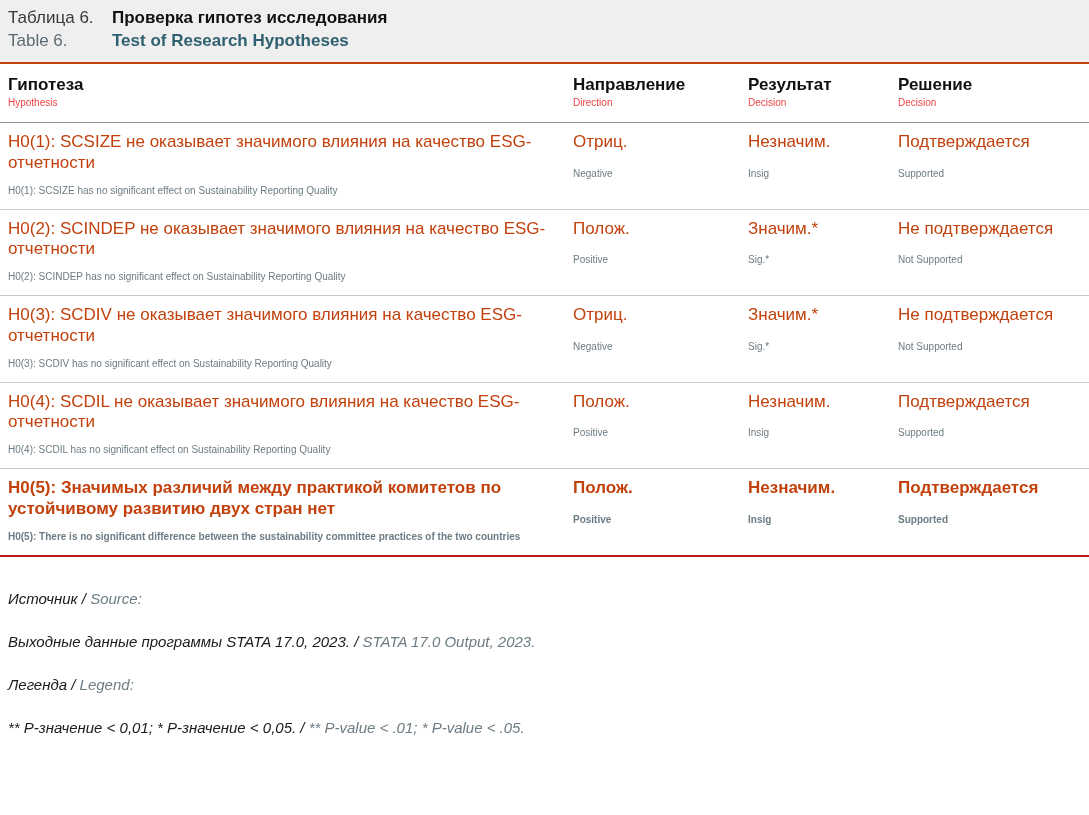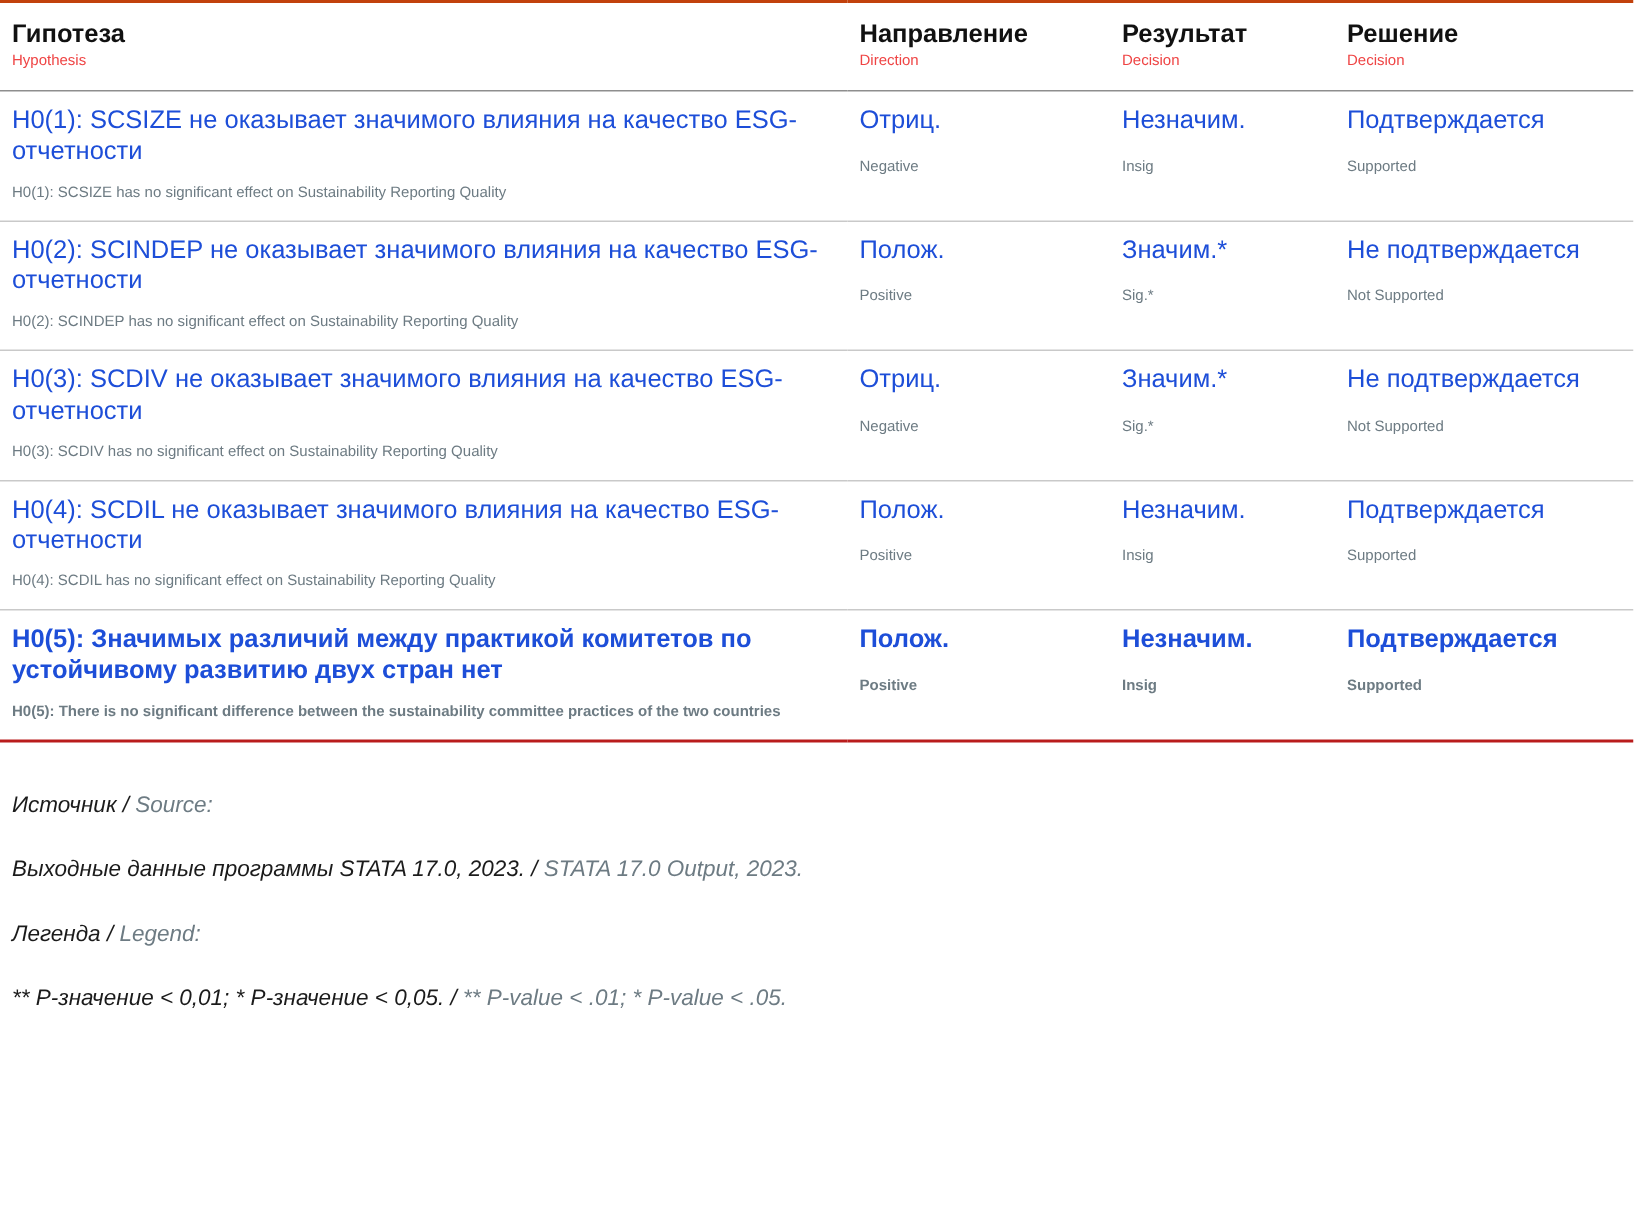--- a/index.html
+++ b/index.html
@@ -94,21 +94,21 @@
     vertical-align: top;
     padding: 9px 8px 12px 8px;
     border-bottom: 1px solid #c9c9c9;
   }
   tbody tr:last-child td {
     border-bottom: 2px solid #b91c1c;
     font-weight: bold;
   }
   .ru {
     font-size: 17px;
-    color: #1d4ed8;
+    color: #c2410c;
     line-height: 1.22;
   }
   .en {
     font-size: 10px;
     color: #6d7b83;
     line-height: 1.3;
     margin-top: 10px;
   }
   td.narrow .en { margin-top: 14px; }
 
@@ -127,20 +127,30 @@
   }
   .note-en {
     color: #6d7b83;
   }
 </style>
 </head>
 <body>
 
 <div class="page">
 
+  <div class="caption">
+    <div class="caption-line">
+      <span class="cap-label-ru">Таблица 6.</span>
+      <span class="cap-title-ru">Проверка гипотез исследования</span>
+    </div>
+    <div class="caption-line">
+      <span class="cap-label-en">Table 6.</span>
+      <span class="cap-title-en">Test of Research Hypotheses</span>
+    </div>
+  </div>
 
   <table class="main">
     <colgroup>
       <col class="c1">
         <col class="c2">
         <col class="c3">
         <col class="c4">
     </colgroup>
     <thead>
       <tr>

